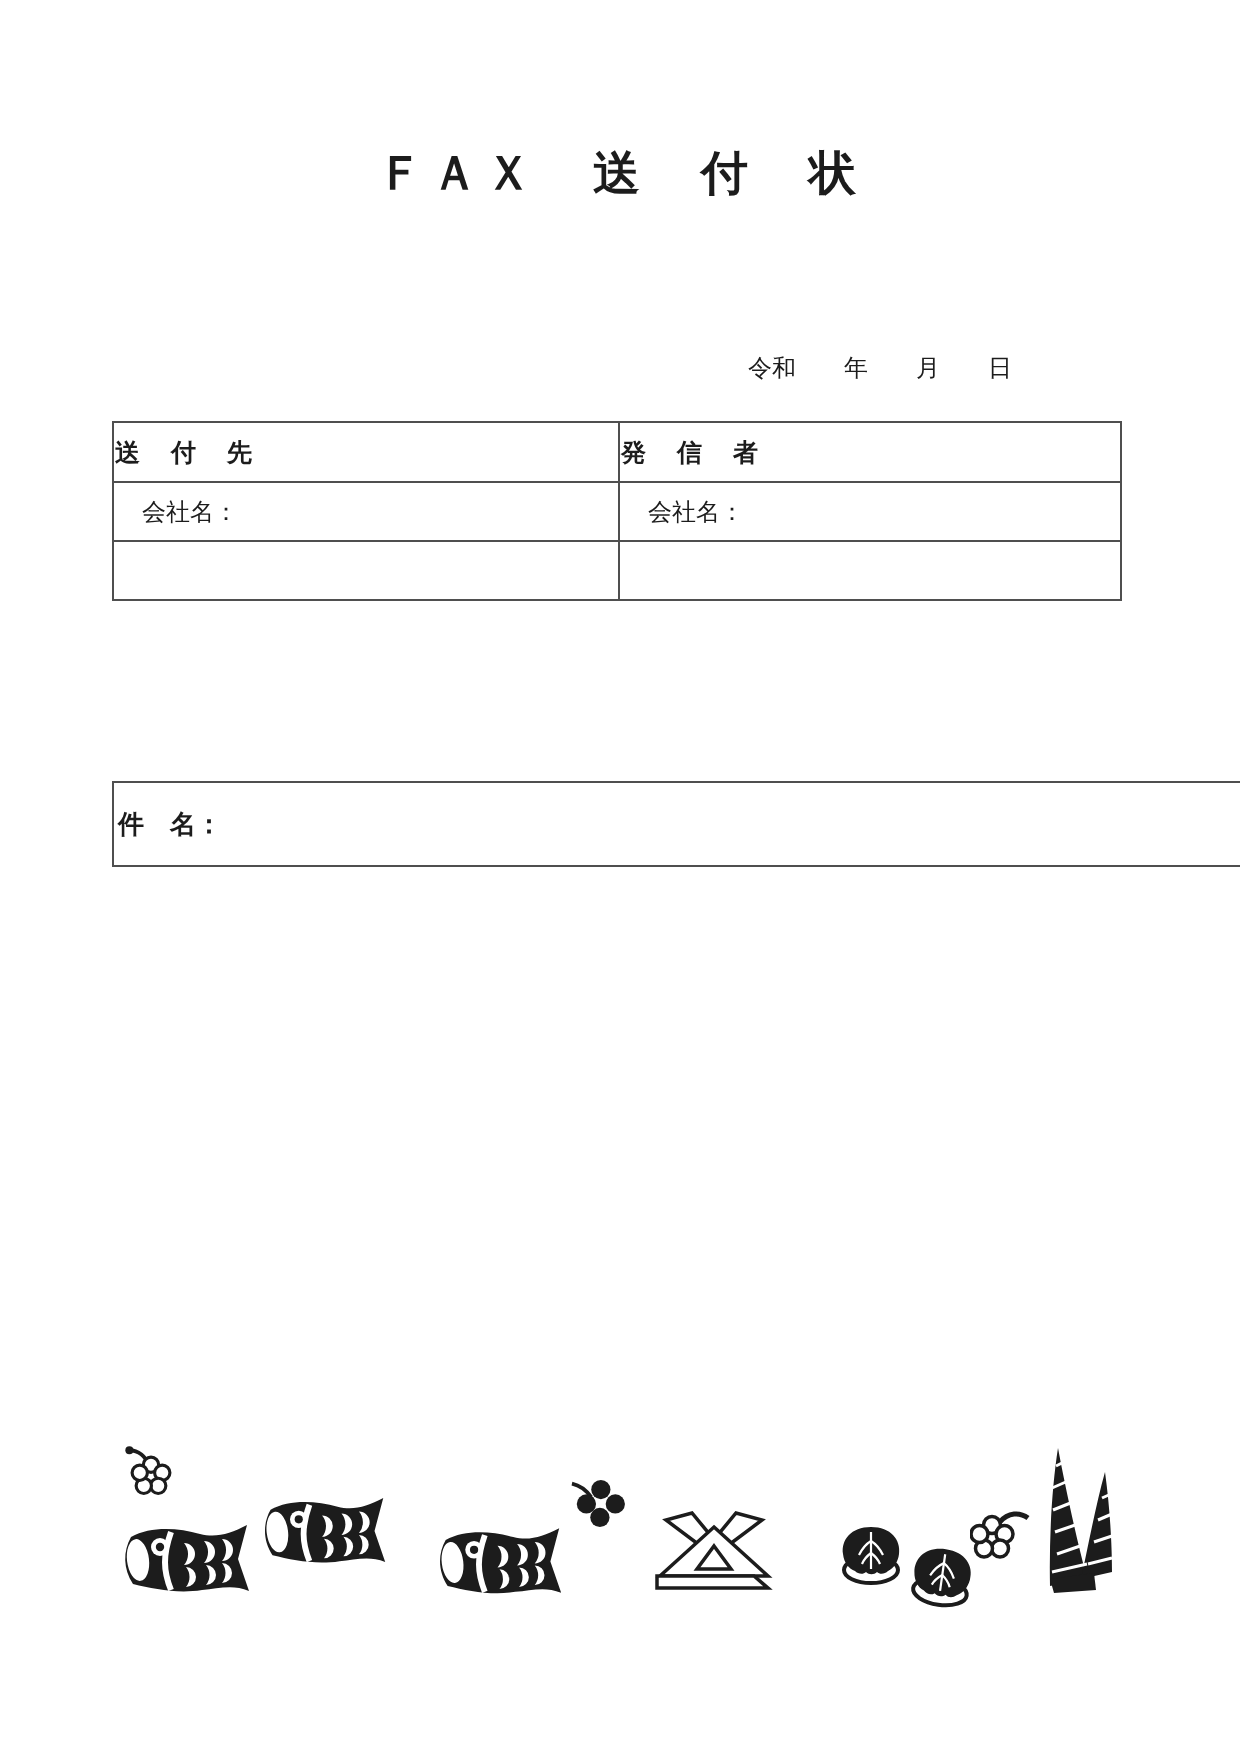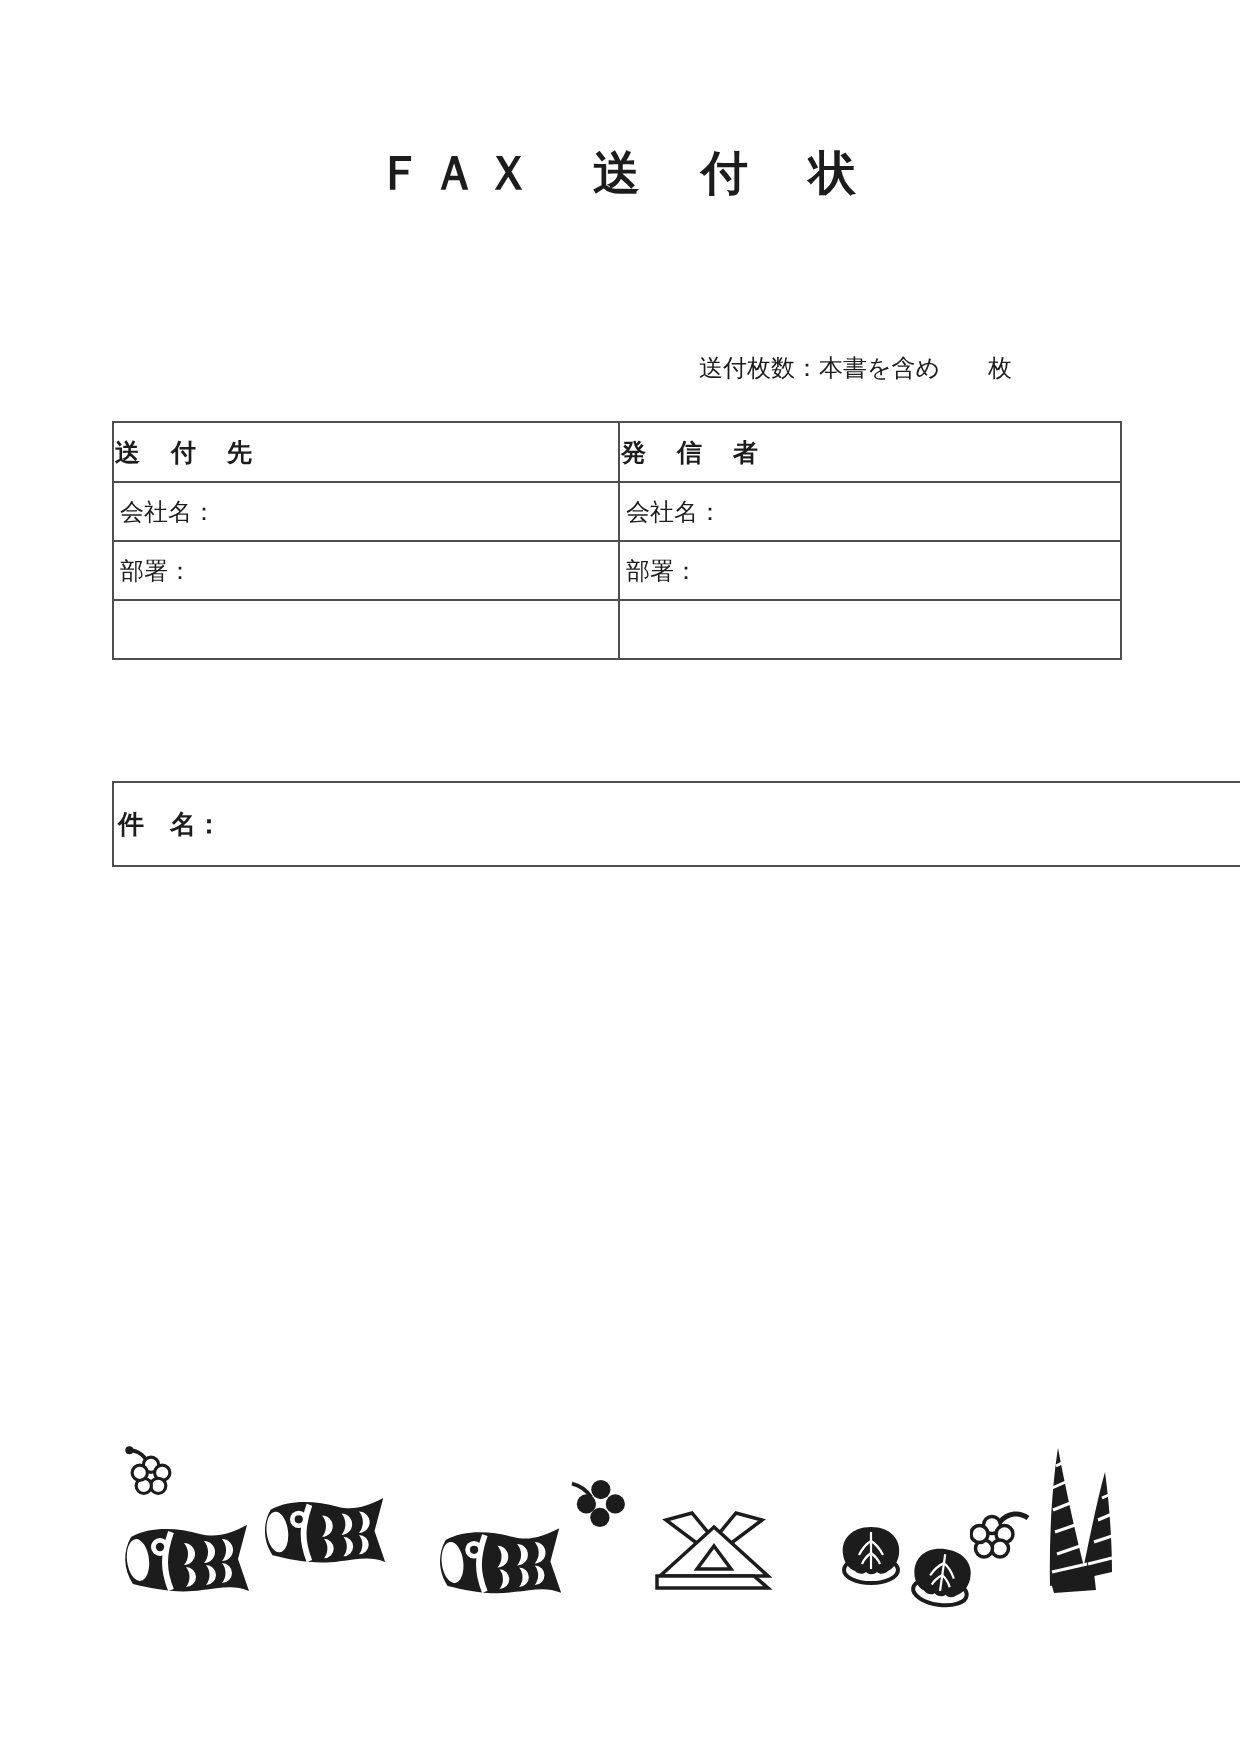--- a/index.html
+++ b/index.html
@@ -17,21 +17,21 @@
   }
   .info-table{
     position:absolute;left:112px;top:421px;width:1010px;
     border-collapse:collapse;table-layout:fixed;
   }
   .info-table th,.info-table td{
     border:2px solid #4f4f4f;background:#fff;vertical-align:middle;
     font-weight:normal;overflow:hidden;
   }
   .info-table th{height:56px;text-align:left;font-size:25px;font-weight:bold;letter-spacing:3px;}
-  .info-table td{height:57px;font-size:24px;padding:0 0 0 6px;}
+  .info-table td{height:57px;font-size:24px;padding:0 0 0 28px;}
   .subject-box{
     position:absolute;left:112px;top:781px;width:1210px;height:86px;
     border:2px solid #4f4f4f;box-sizing:border-box;display:flex;align-items:center;
     font-size:26px;font-weight:bold;padding-left:4px;white-space:pre;
   }
   .subject-value{font-weight:normal;margin-left:10px;}
   .deco{position:absolute;}
   .sprite{position:absolute;width:0;height:0;overflow:hidden;}
 </style>
 </head>
@@ -131,42 +131,39 @@
           <path d="M52,96 L70,90"></path>
           <path d="M46,118 L70,112"></path>
         </g>
       </symbol>
     </defs>
   </svg>
 
   <div class="doc-title">ＦＡＸ　送　付　状</div>
 
   <div class="date-block">
+    <div>令和　　年　　月　　日</div>
     <div>送付枚数：本書を含め　　枚</div>
   </div>
 
   <table class="info-table">
     <colgroup>
         <col style="width:50.2%">
         <col>
       </colgroup>
     <tbody>
       <tr>
         <th>送　付　先</th>
         <th>発　信　者</th>
       </tr>
       <tr>
         <td>会社名：</td>
         <td>会社名：</td>
       </tr>
       <tr>
-        <td>部署：</td>
-        <td>部署：</td>
-      </tr>
-      <tr>
         <td></td>
         <td></td>
       </tr>
     </tbody>
   </table>
 
   <div class="subject-box">
     <span>件　名：</span>
     <span class="subject-value"></span>
   </div>

